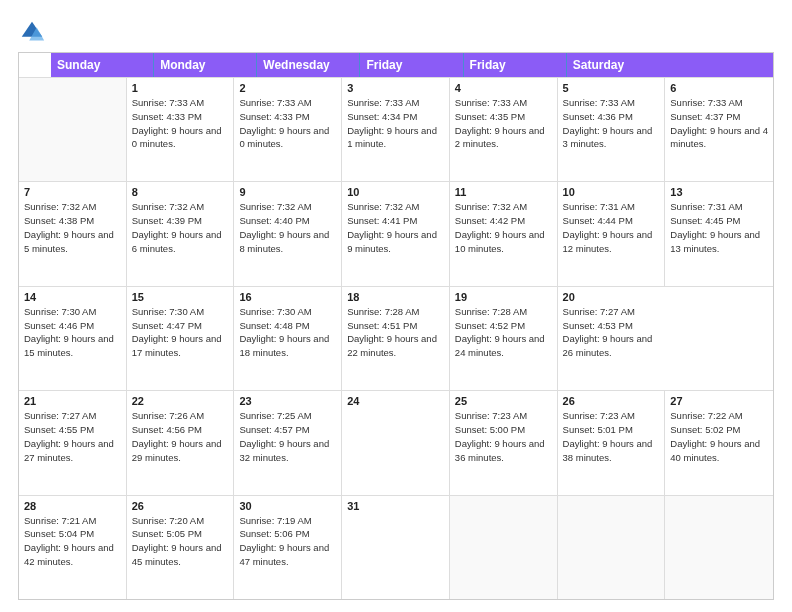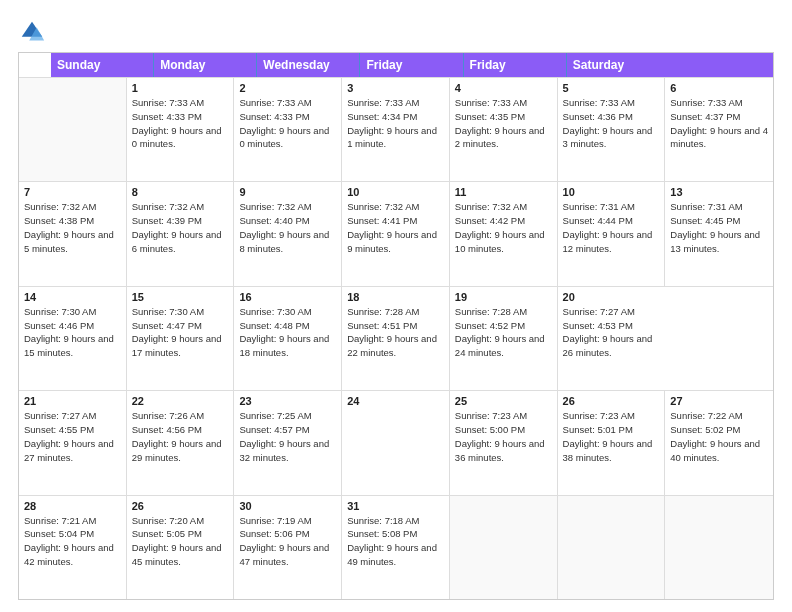--- a/index.html
+++ b/index.html
@@ -265,21 +265,20 @@
           <div class="cal-cell">
             <span class="day-num">26</span>
             <div class="day-data">Sunrise: 7:20 AM<br>Sunset: 5:05 PM<br>Daylight: 9 hours and 45 minutes.</div>
           </div>
           <div class="cal-cell">
             <span class="day-num">30</span>
             <div class="day-data">Sunrise: 7:19 AM<br>Sunset: 5:06 PM<br>Daylight: 9 hours and 47 minutes.</div>
           </div>
           <div class="cal-cell">
             <span class="day-num">31</span>
-            <div class="day-data">Sunrise: 7:18 AM<br>Sunset: 5:08 PM<br>Daylight: 9 hours and 49 minutes.</div>
           </div>
           <div class="cal-cell empty"></div>
           <div class="cal-cell empty"></div>
           <div class="cal-cell empty"></div>
         </div>
       </div>
   </div>
 </div>
 
 </body></html>

